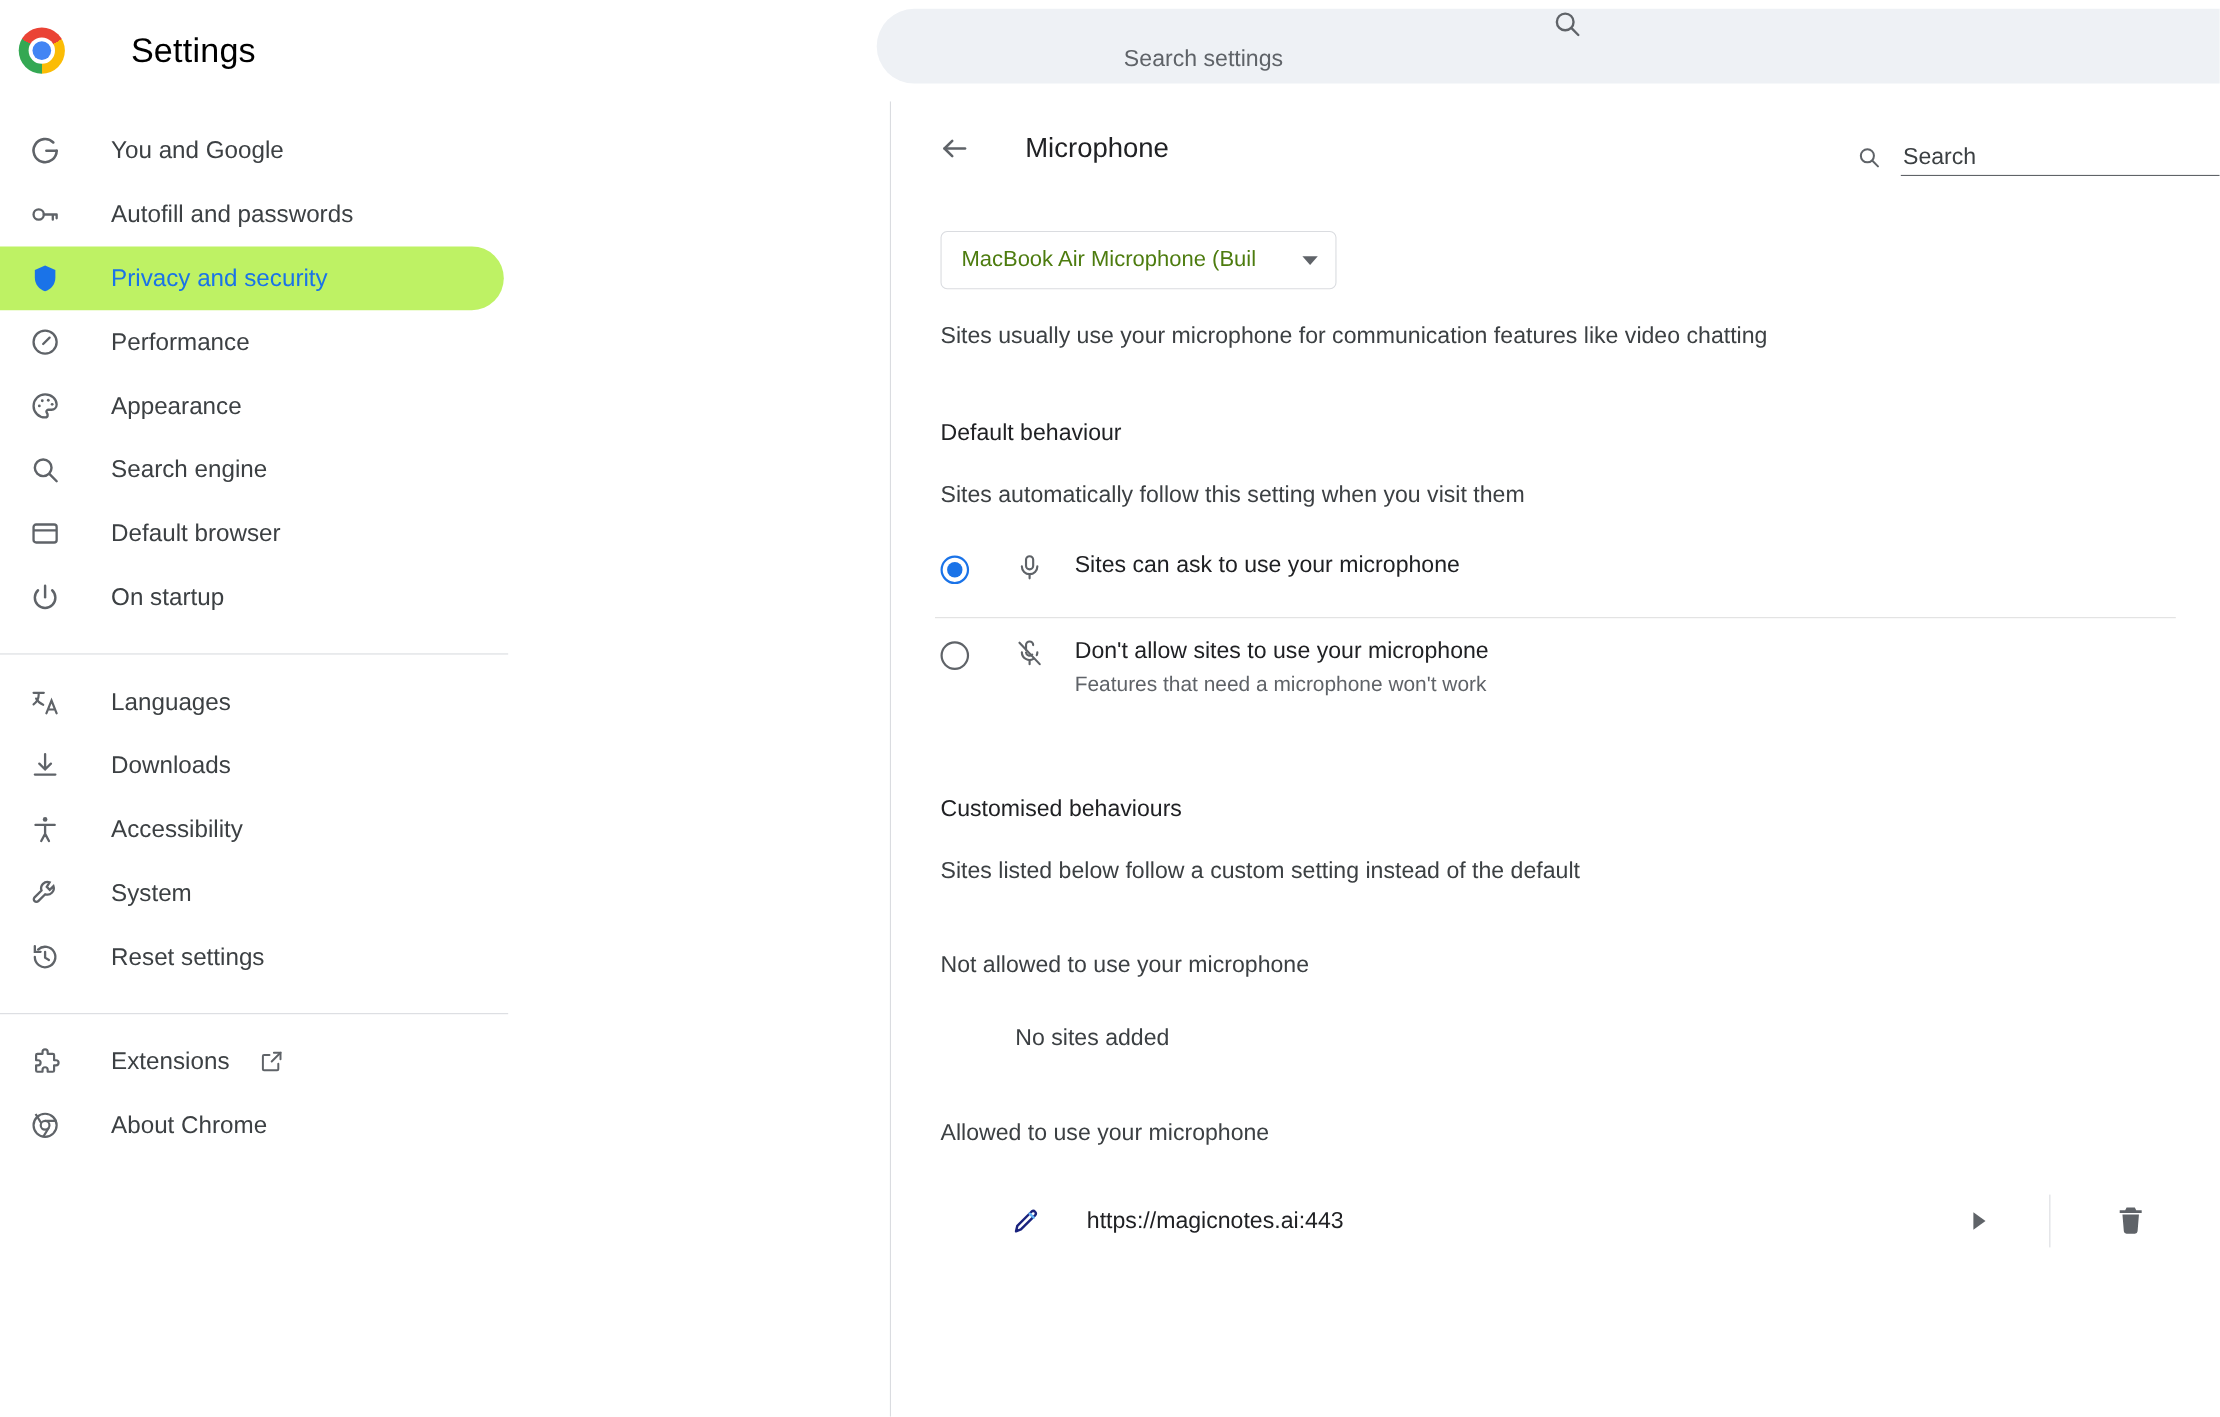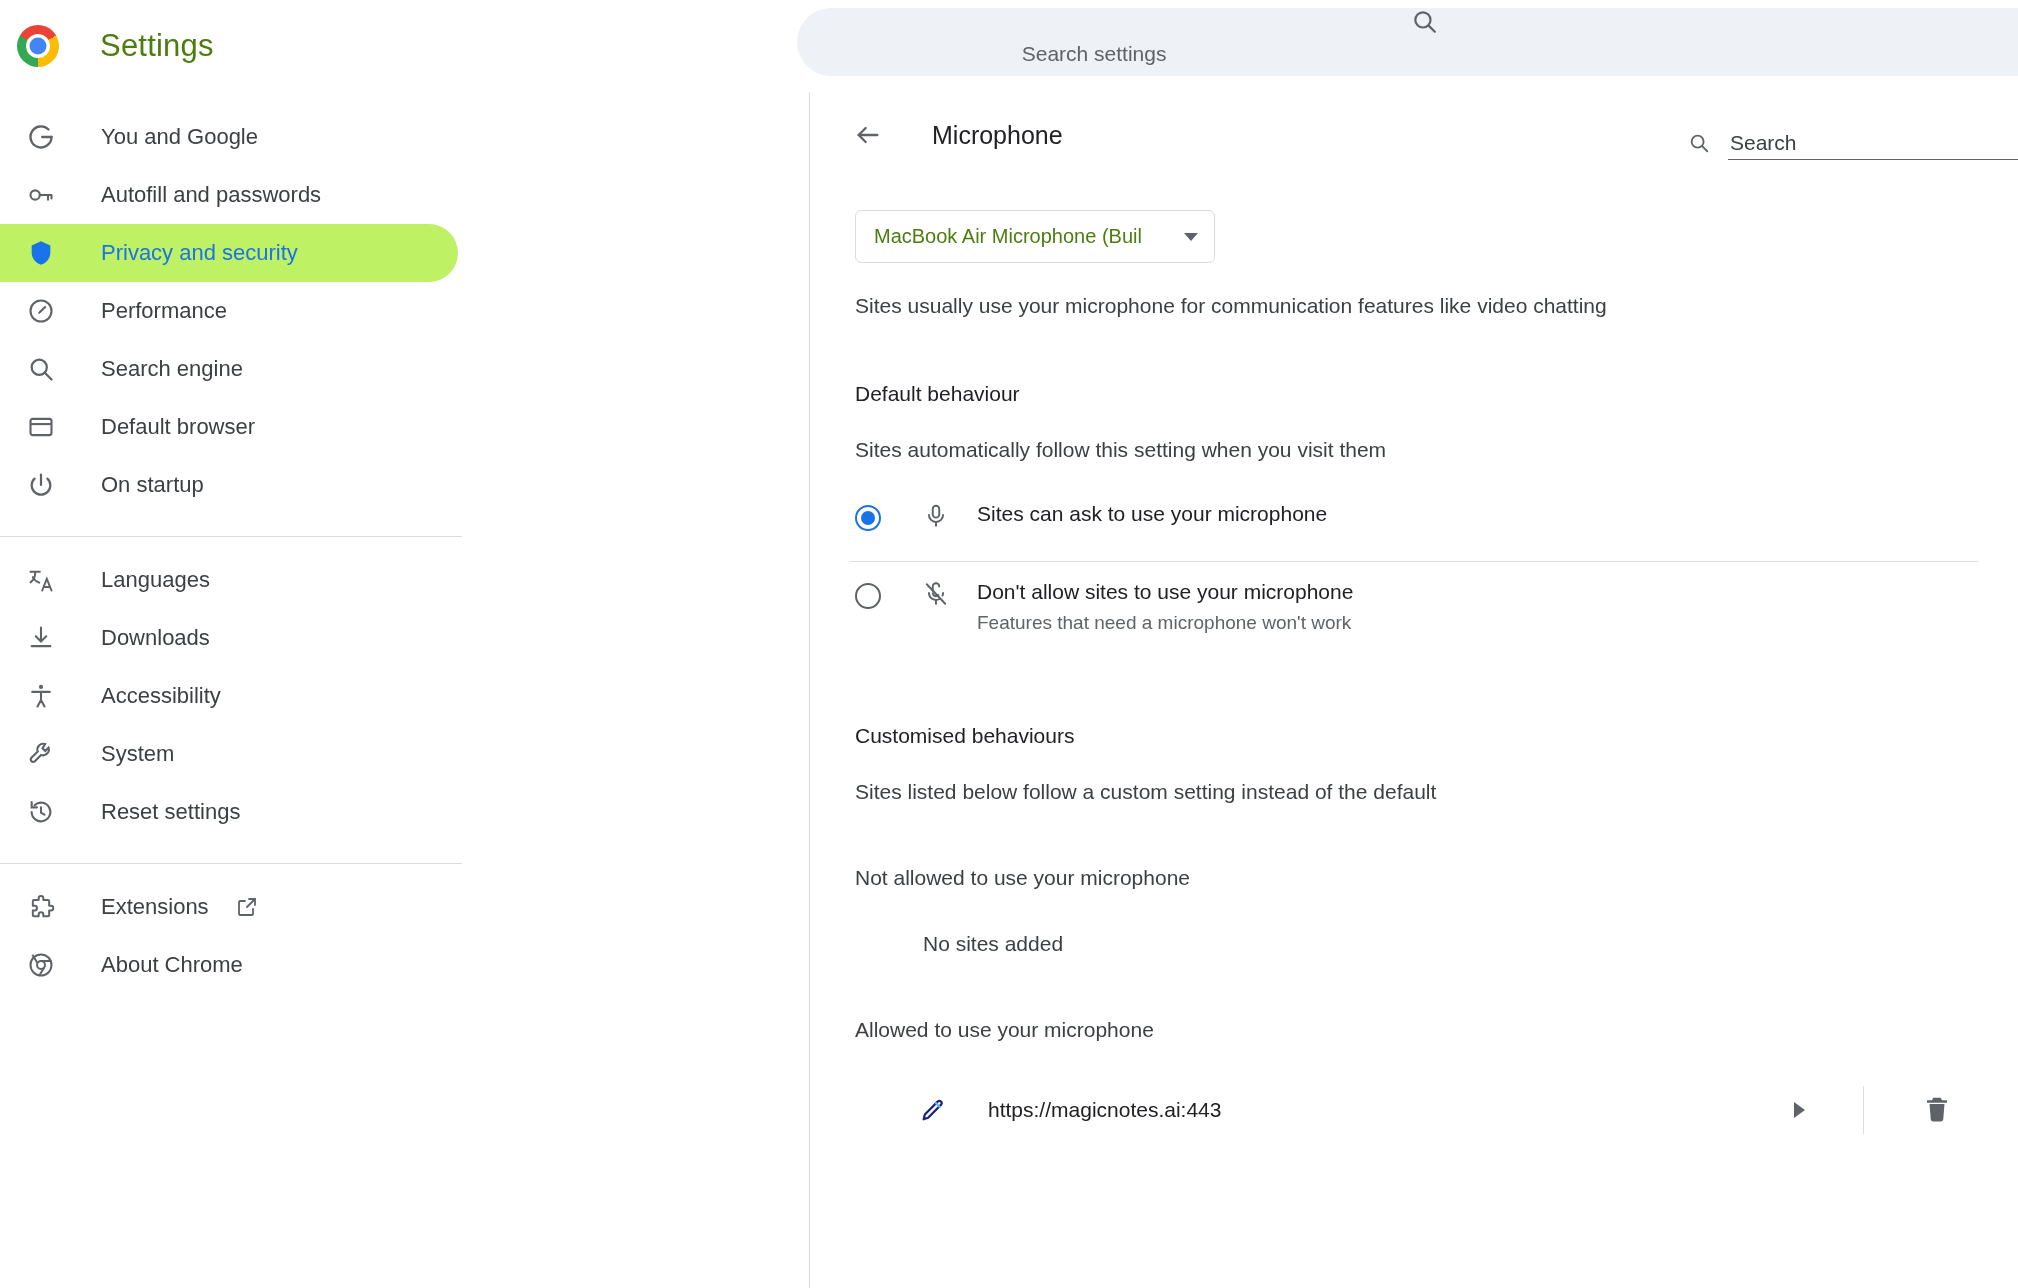--- a/index.html
+++ b/index.html
@@ -40,22 +40,22 @@
     left: 50%; top: 50%;
     width: 17px; height: 17px;
     transform: translate(-50%, -50%);
     border-radius: 50%;
     background: #4285f4;
     box-shadow: 0 0 0 3.5px #ffffff;
   }
   .settings-title {
     font-size: 31px;
     font-weight: 400;
-    margin-left: 41px;
-    color: #4d7c0f;
+    margin-left: 60px;
+    color: #000000;
     letter-spacing: .2px;
   }
   .search-wrap {
     position: absolute;
     left: 797px;
     top: 8px;
     right: 0;
     height: 68px;
     background: #eef1f5;
     border-radius: 34px 0 0 34px;
@@ -404,20 +404,32 @@
       <div class="nav-item">
         <span class="ico">
           <svg viewBox="0 0 24 24" width="28" height="28" fill="none" stroke="currentColor" stroke-width="1.8">
             <circle cx="12" cy="12" r="9"></circle>
             <path d="M15.5 8.5L10.5 13.5" stroke-linecap="round"></path>
           </svg>
         </span>
         <span class="lbl">Performance</span>
       </div>
 
+      <div class="nav-item">
+        <span class="ico">
+          <svg viewBox="0 0 24 24" width="28" height="28" fill="none" stroke="currentColor" stroke-width="1.8">
+            <path d="M12 3a9 9 0 0 0 0 18c1.2 0 2-.9 2-2 0-1.3-1-1.6-1-2.6 0-.8.7-1.4 1.6-1.4H17a4 4 0 0 0 4-4c0-4.4-4-8-9-8z"></path>
+            <circle cx="7.5" cy="12" r="1.1" fill="currentColor" stroke="none"></circle>
+            <circle cx="9.8" cy="8" r="1.1" fill="currentColor" stroke="none"></circle>
+            <circle cx="14.5" cy="7.6" r="1.1" fill="currentColor" stroke="none"></circle>
+            <circle cx="17.5" cy="10.8" r="1.1" fill="currentColor" stroke="none"></circle>
+          </svg>
+        </span>
+        <span class="lbl">Appearance</span>
+      </div>
 
       <div class="nav-item">
         <span class="ico">
           <svg viewBox="0 0 24 24" width="28" height="28" fill="none" stroke="currentColor" stroke-width="1.9">
             <circle cx="10.5" cy="10.5" r="6.5"></circle>
             <line x1="15.5" y1="15.5" x2="21" y2="21" stroke-linecap="round"></line>
           </svg>
         </span>
         <span class="lbl">Search engine</span>
       </div>

